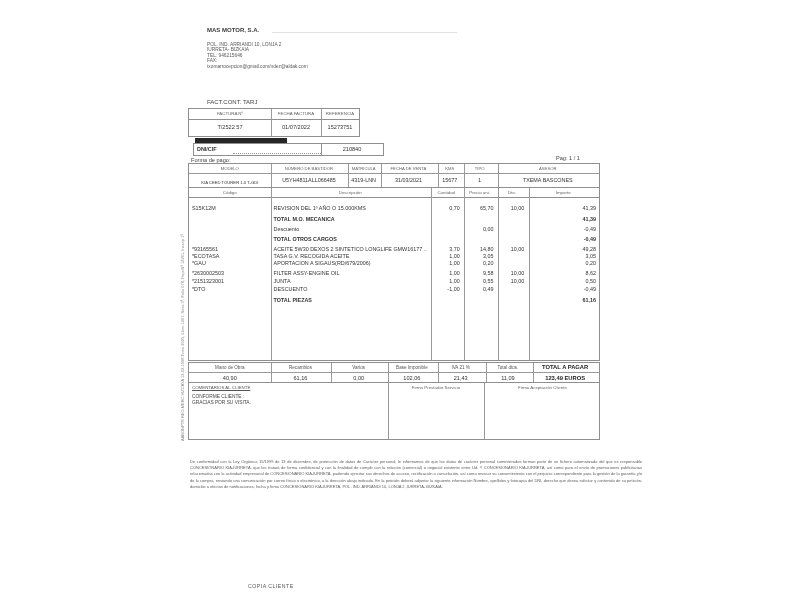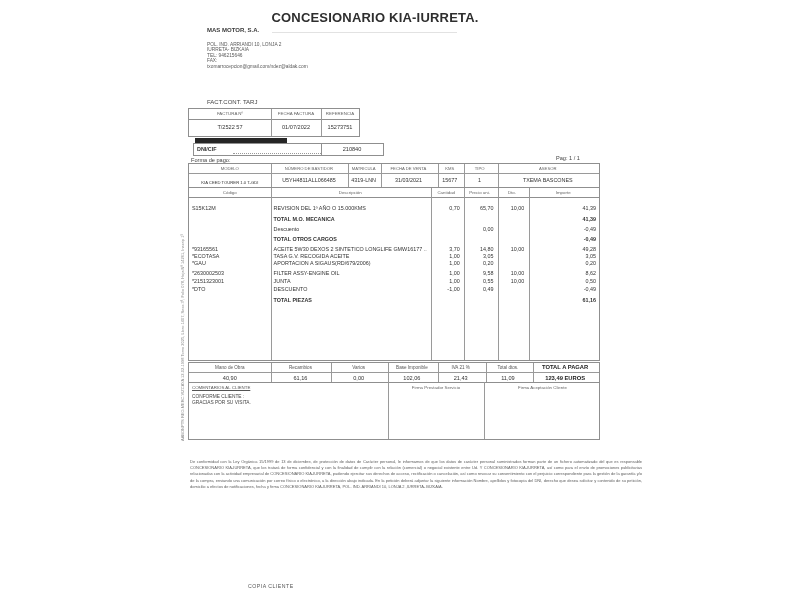--- a/index.html
+++ b/index.html
@@ -88,21 +88,20 @@
          text-align:justify;color:#5d5d5d;}
   .copy{left:248px;top:583px;font-size:5.2px;color:#555;letter-spacing:.5px;}
   .sidetext{left:180px;top:441px;width:252px;font-size:4px;color:#8a8a8a;
             transform:rotate(-90deg);transform-origin:0 0;white-space:nowrap;}
 </style>
 </head>
 <body>
 
 <div class="page">
 
-  <div class="abs title">CONCESIONARIO KIA-IURRETA.</div>
   <div class="abs company">MAS MOTOR, S.A.</div>
   <div class="abs faintline"></div>
   <div class="abs addr">POL. IND. ARRIANDI 10, LONJA 2
 IURRETA- BIZKAIA
 TEL:  946215646
 FAX:
 txomarrocepcion@gmail.com/ndez@aldak.com</div>
 
   <div class="abs factlabel">FACT.CONT. TARJ</div>
   <div class="abs facttable">

